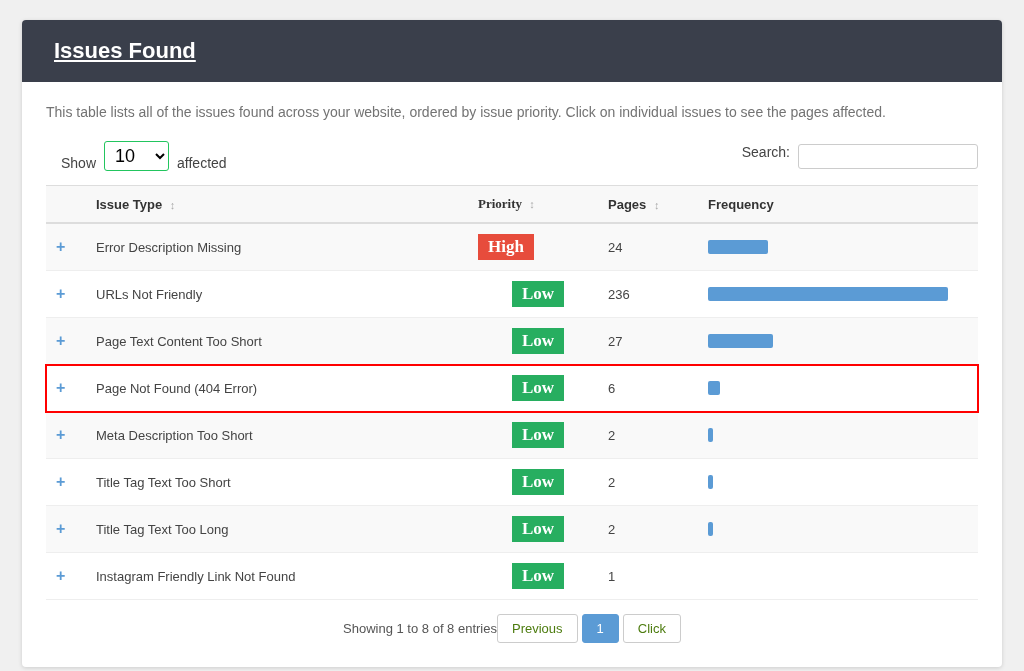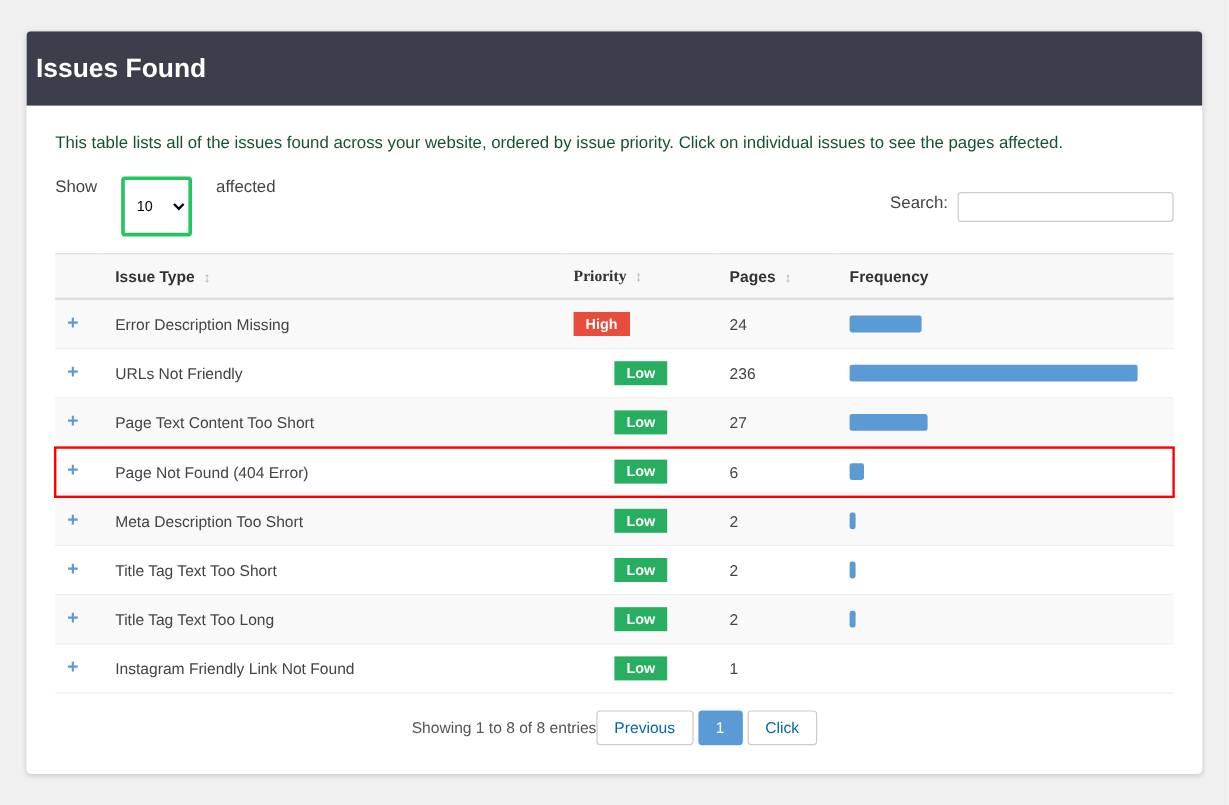--- a/index.html
+++ b/index.html
@@ -16,49 +16,51 @@
     .container {
       background: #fff;
       border-radius: 4px;
       overflow: hidden;
       width: 980px;
       box-shadow: 0 1px 4px rgba(0,0,0,0.15);
     }
     .header {
       background: #3a3f4b;
       color: #fff;
-      padding: 18px 8px;
+      padding: 18px 32px;
       font-size: 22px;
       font-weight: bold;
+      text-decoration: underline;
     }
     .content {
       padding: 20px 24px;
     }
     .description {
-      color: #14532d;
+      color: #737373;
       margin-bottom: 18px;
       line-height: 1.5;
     }
     .controls-row {
       display: flex;
       align-items: center;
       justify-content: space-between;
       margin-bottom: 14px;
     }
     .show-entries {
       display: flex;
-      align-items: flex-start;
-      gap: 20px;
+      align-items: flex-end;
+      gap: 8px;
       color: #444;
+      margin-left: 15px;
     }
     .show-entries select {
-      border: 3px solid #22c55e;
+      border: 1px solid #22c55e;
       border-radius: 3px;
-      padding: 14px 6px;
-      font-size: 12px;
+      padding: 3px 6px;
+      font-size: 18px;
       background: #fff;
     }
     .search-row {
       display: flex;
       gap: 8px;
       color: #444;
     }
     .search-row input {
       border: 1px solid #ccc;
       border-radius: 3px;
@@ -113,23 +115,24 @@
       color: #5b9bd5;
       font-size: 16px;
       font-weight: bold;
       cursor: pointer;
       user-select: none;
     }
     .badge {
       display: inline-block;
       padding: 3px 10px;
       border-radius: 0;
-      font-size: 12px;
+      font-size: 17px;
       font-weight: bold;
       color: #fff;
+      font-family: Liberation Serif, serif;
     }
     .badge-high { background: #e74c3c; }
     .badge-low  { background: #27ae60; margin-left: 34px; }
 
     .freq-bar-wrap {
       display: flex;
       align-items: center;
     }
     .freq-bar {
       height: 14px;
@@ -150,21 +153,21 @@
       gap: 4px;
       align-items: center;
     }
     .page-btn {
       border: 1px solid #ccc;
       border-radius: 3px;
       background: #fff;
       padding: 6px 14px;
       font-size: 13px;
       cursor: pointer;
-      color: #0369a1;
+      color: #4d7c0f;
     }
     .page-btn.active {
       background: #5b9bd5;
       color: #fff;
       border-color: #5b9bd5;
     }
   </style>
 </head>
 <body>
 

